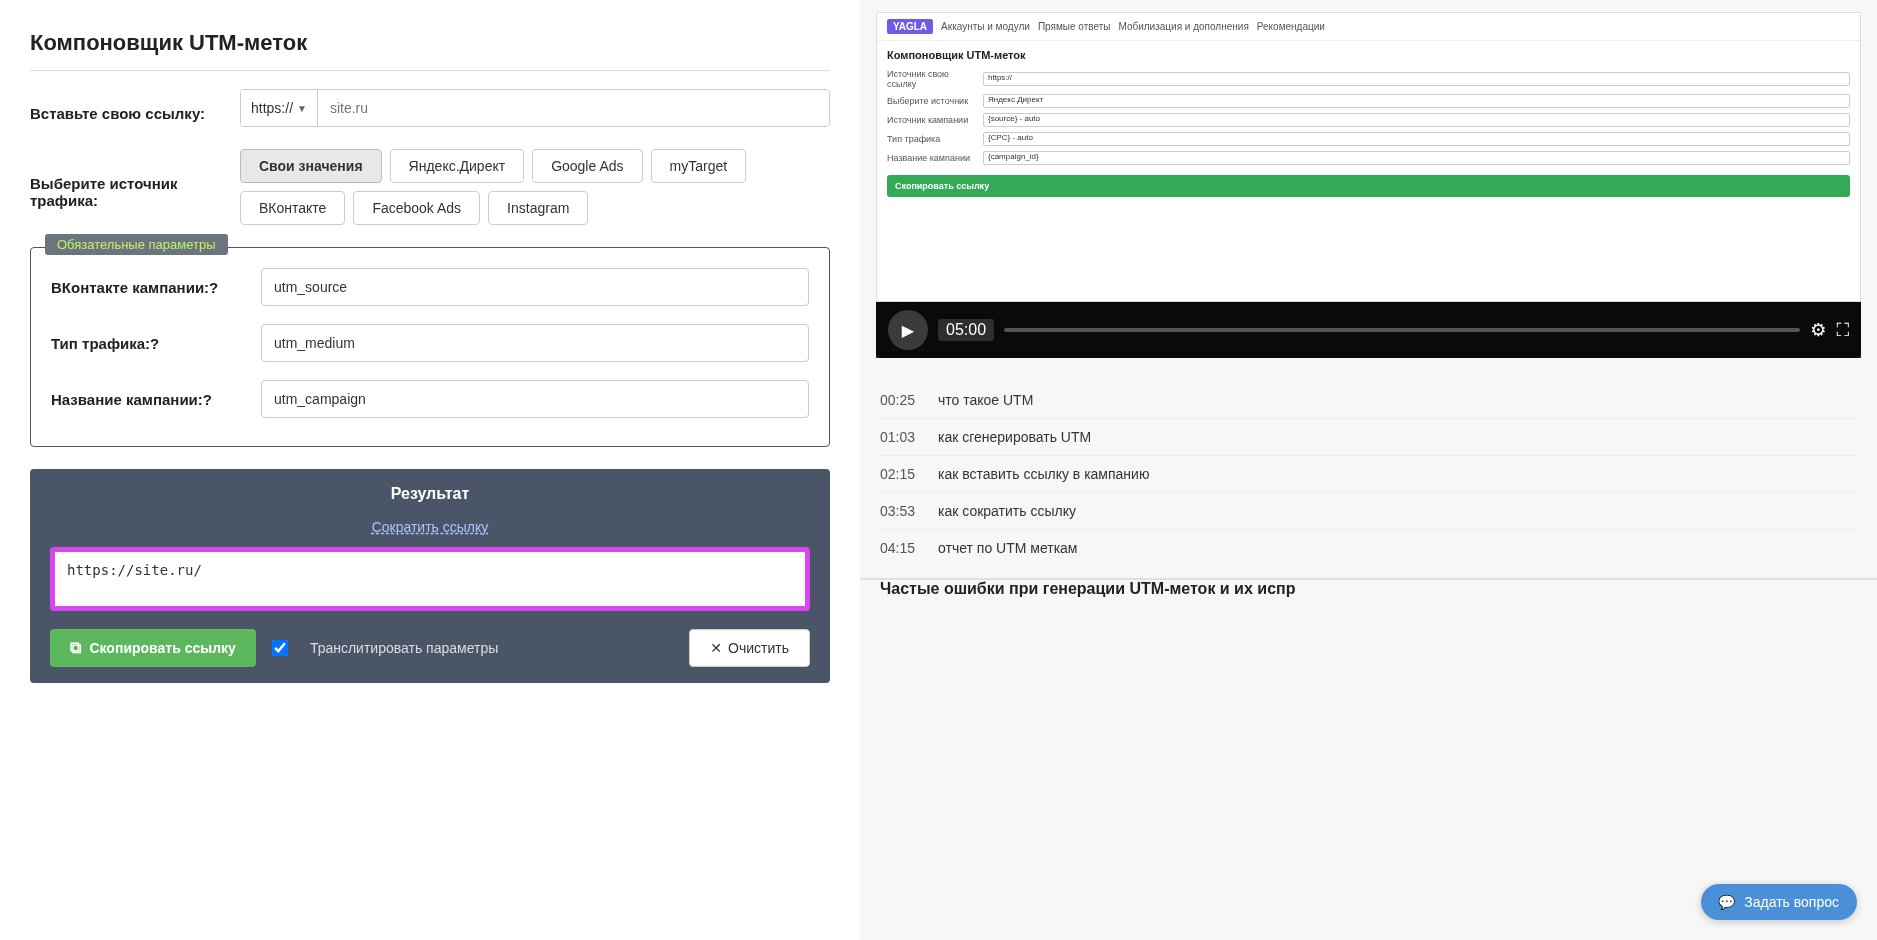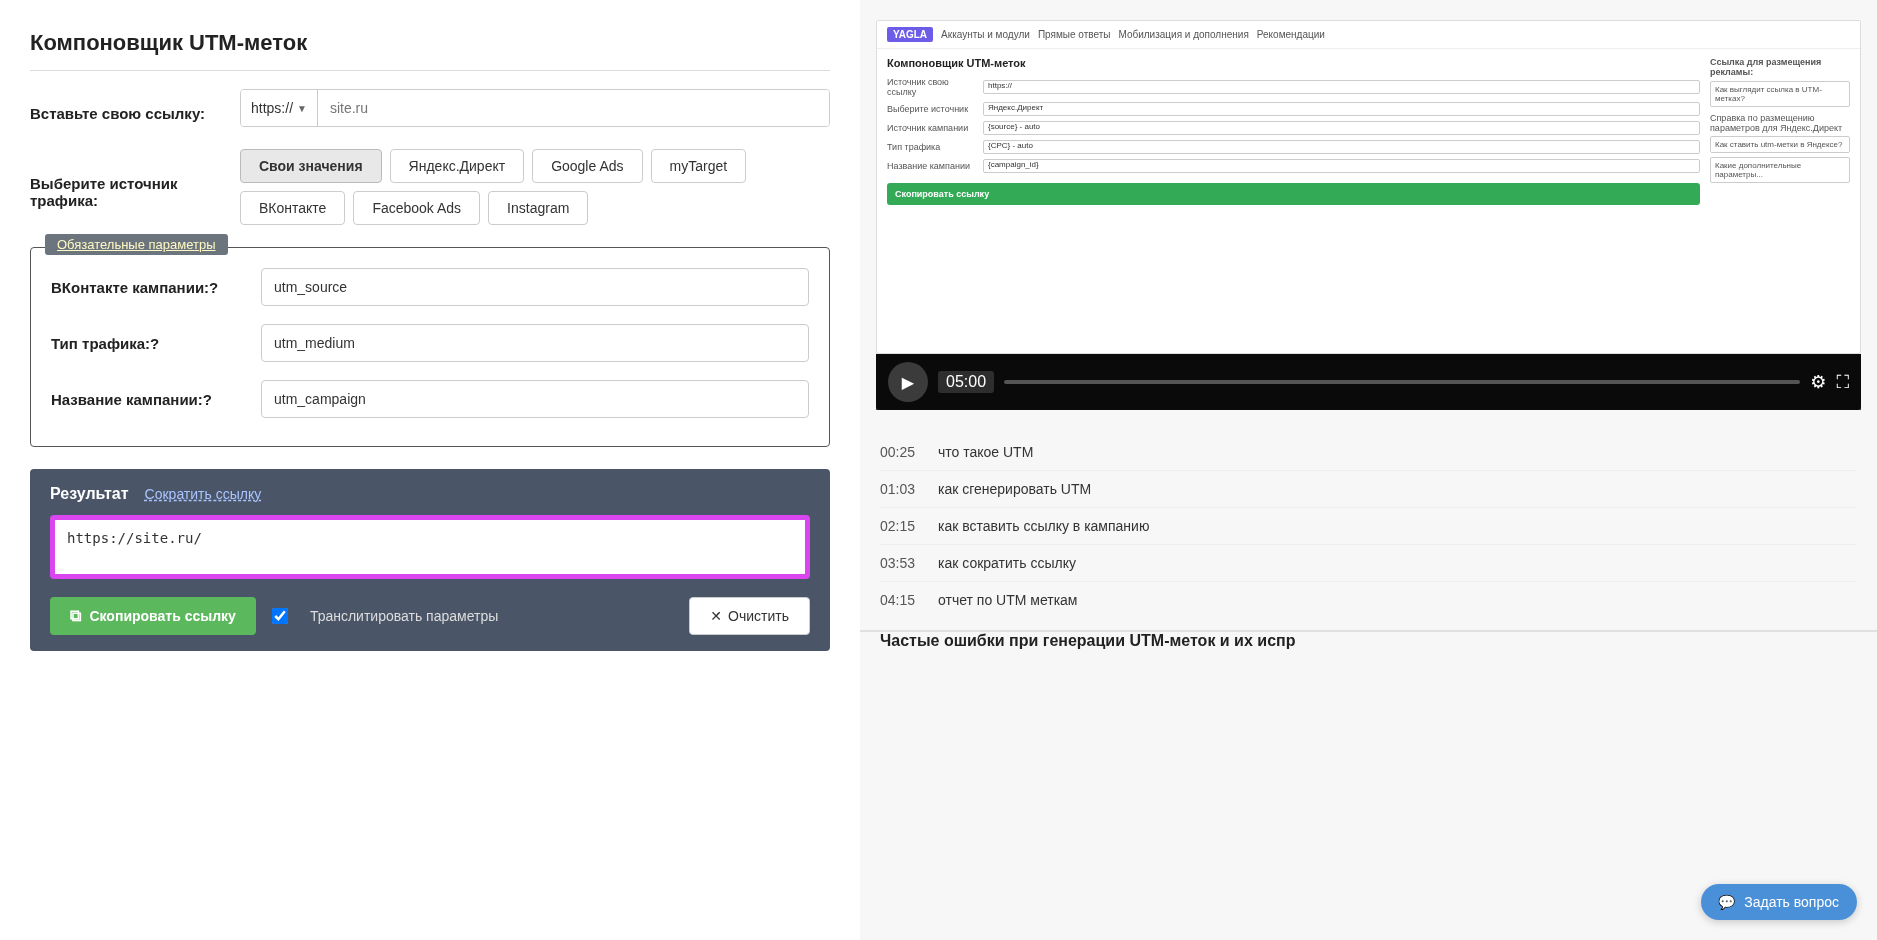--- a/index.html
+++ b/index.html
@@ -115,25 +115,24 @@
       padding: 20px 20px 10px 20px;
       margin-bottom: 0;
       position: relative;
     }
 
     .required-params-label {
       position: absolute;
       top: -14px;
       left: 14px;
       background: #6c757d;
-      color: #fef9c3;
+      color: #bef264;
       font-size: 13px;
       padding: 3px 12px;
       border-radius: 3px;
-      text-decoration: underline;
     }
 
     .param-row {
       display: flex;
       align-items: center;
       margin-bottom: 18px;
     }
 
     .param-label {
       width: 210px;
@@ -161,20 +160,21 @@
       border-radius: 4px;
       padding: 16px 20px;
       margin-top: 22px;
     }
 
     .result-header {
       display: flex;
       align-items: center;
       gap: 16px;
       margin-bottom: 12px;
+      flex-direction: column;
     }
 
     .result-title {
       font-size: 16px;
       font-weight: bold;
       color: #fff;
     }
 
     .shorten-link {
       font-size: 14px;
@@ -278,22 +278,22 @@
 
     .collapse-icon {
       font-size: 18px;
       color: #555;
       cursor: pointer;
     }
 
     
     .fake-screenshot {
       width: calc(100% - 32px);
-      margin: 20px 16px 0;
-      height: 334px;
+      margin: 12px 16px 0;
+      height: 290px;
       background: #fff;
       border: 1px solid #ddd;
       border-radius: 2px;
       overflow: hidden;
       position: relative;
     }
 
     .fake-screenshot-header {
       background: #fff;
       border-bottom: 1px solid #eee;
@@ -584,27 +584,20 @@
             <div class="fake-input">{CPC} - auto</div>
           </div>
           <div class="fake-form-row">
             <div class="fake-label">Название кампании</div>
             <div class="fake-input">{campaign_id}</div>
           </div>
           <div style="margin-top:10px;background:#3a5;height:22px;border-radius:3px;display:flex;align-items:center;padding:0 8px;">
             <span style="font-size:9px;color:#fff;font-weight:bold;">Скопировать ссылку</span>
           </div>
         </div>
-        <div class="fake-right-col">
-          <div style="font-size:9px;font-weight:bold;margin-bottom:4px;">Ссылка для размещения рекламы:</div>
-          <div style="border:1px solid #ccc;border-radius:2px;padding:3px 4px;font-size:8px;color:#555;margin-bottom:6px;">Как выглядит ссылка в UTM-метках?</div>
-          <div style="font-size:9px;color:#555;margin-bottom:3px;">Справка по размещению параметров для Яндекс.Директ</div>
-          <div style="border:1px solid #ccc;border-radius:2px;padding:3px 4px;font-size:8px;color:#555;margin-bottom:4px;">Как ставить utm-метки в Яндексе?</div>
-          <div style="border:1px solid #ccc;border-radius:2px;padding:3px 4px;font-size:8px;color:#555;">Какие дополнительные параметры...</div>
-        </div>
       </div>
     </div>
 
     <div style="margin: 0 16px 12px; background:#2a2a2a; border-radius:0 0 4px 4px;">
       <div class="video-controls-bar">
         <div class="play-btn-circle">▶</div>
         <div class="video-time">05:00</div>
         <div class="video-progress"></div>
         <span class="video-settings-icon">⚙</span>
         <span class="video-fullscreen-icon">⛶</span>

